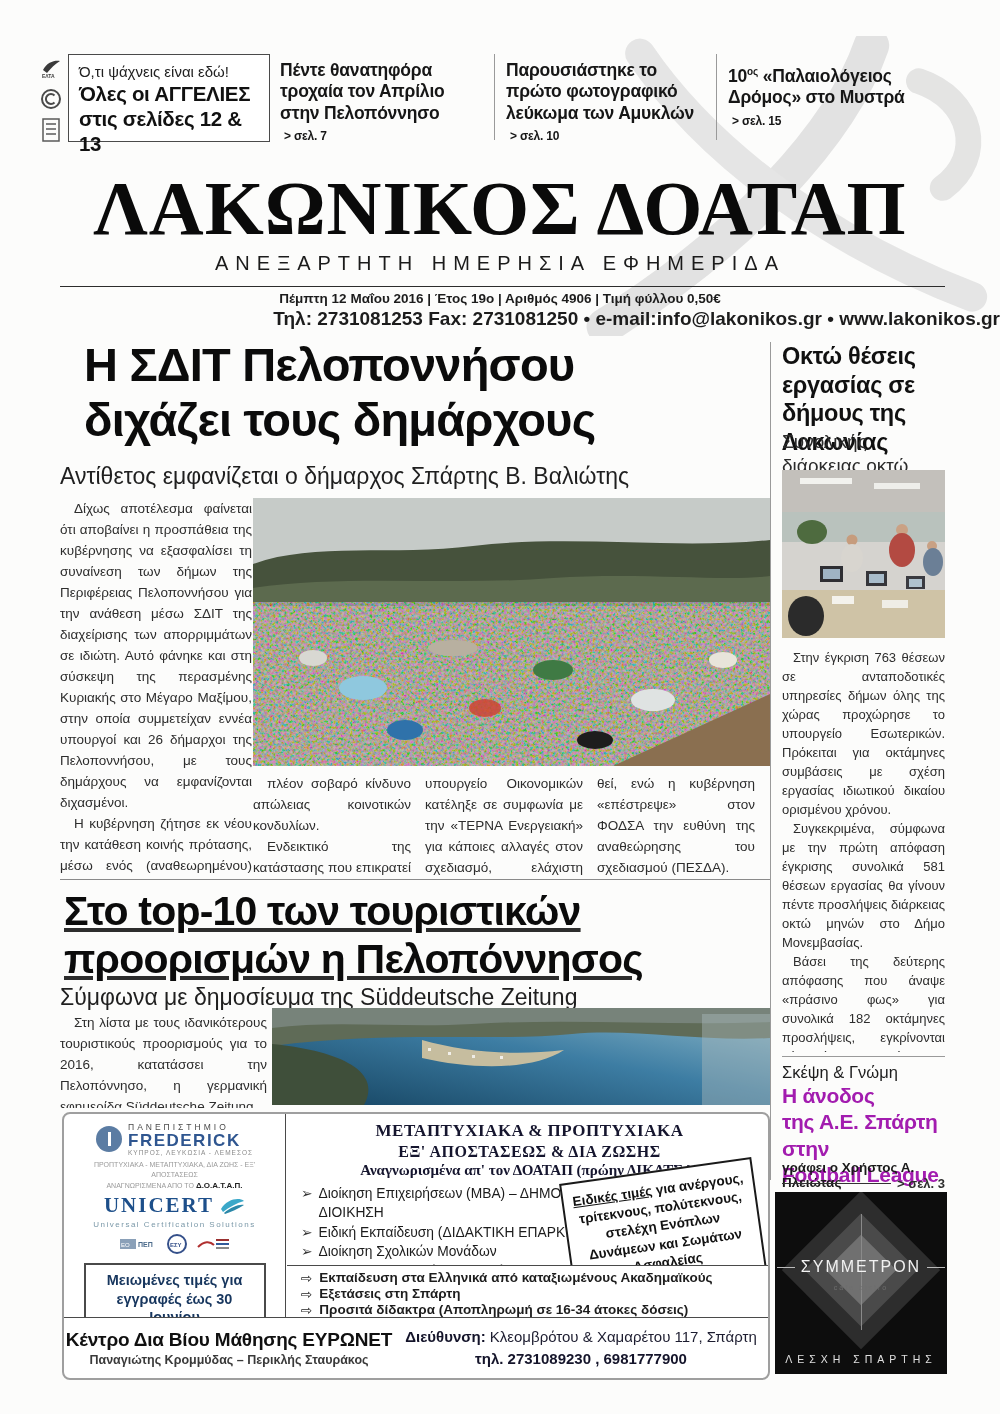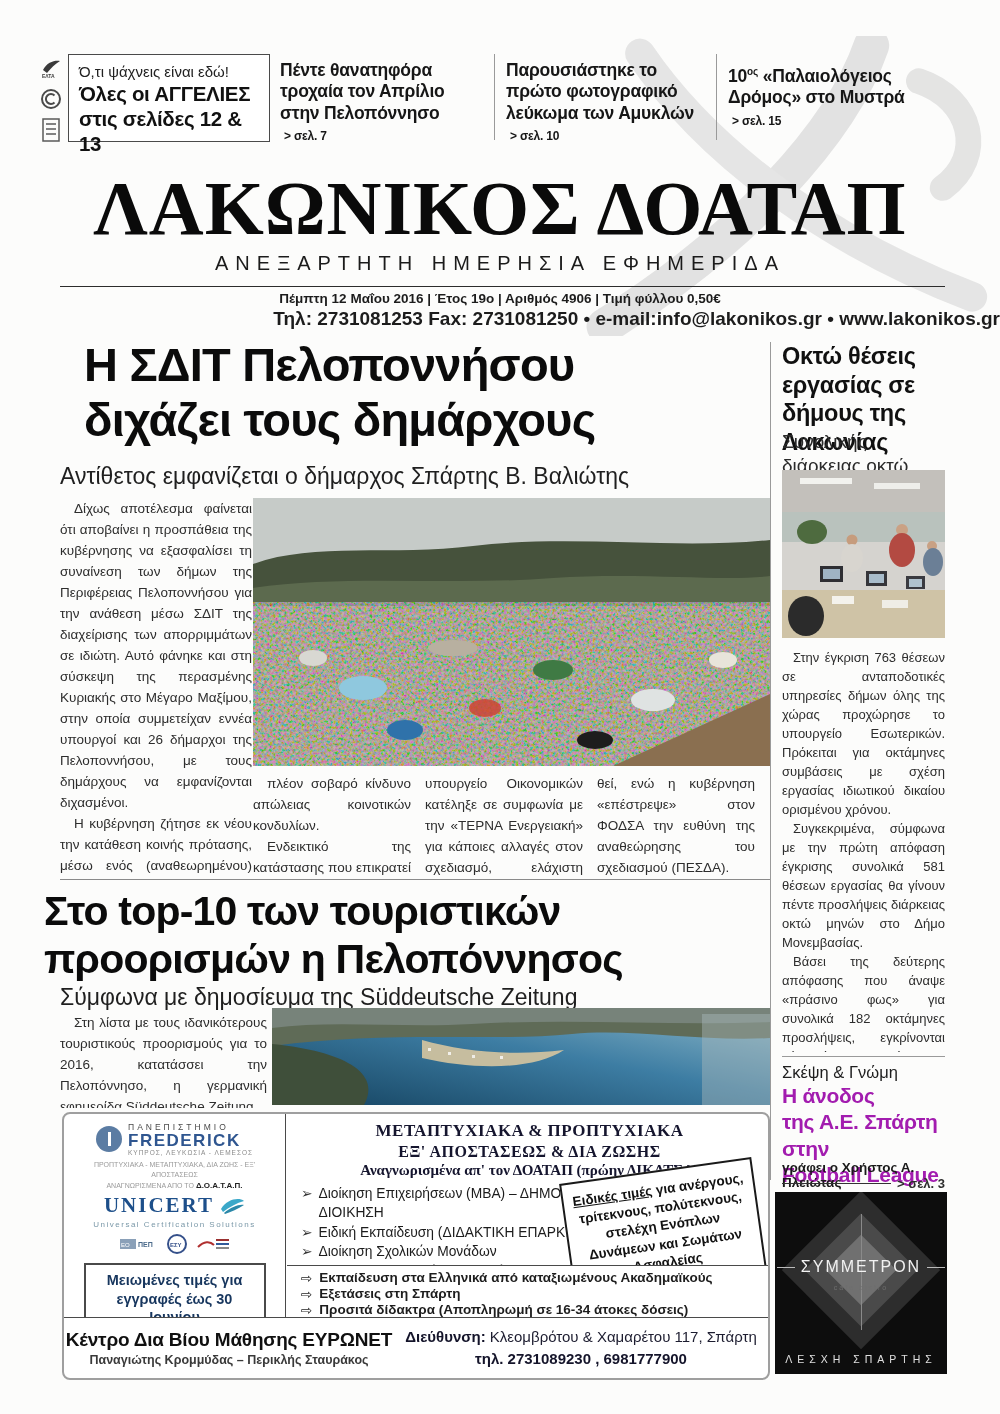--- a/index.html
+++ b/index.html
@@ -210,21 +210,21 @@
       <p style="text-indent:0;">υπουργείο Οικονομικών κατέληξε σε συμφωνία με την «ΤΕΡΝΑ Ενεργειακή» για κάποιες αλλαγές στον σχεδιασμό, ελάχιστη πρόοδος έχει επιτευχ-</p>
     </div>
     <div class="bodycol" style="flex:1;height:104px;">
       <p style="text-indent:0;">θεί, ενώ η κυβέρνηση «επέστρεψε» στον ΦΟΔΣΑ την ευθύνη της αναθεώρησης του σχεδιασμού (ΠΕΣΔΑ).</p>
 
     </div>
   </div>
 
   <div class="abs z1" style="left:60px;width:710px;top:879px;border-top:1px solid #8a8a8a;"></div>
 
-  <div class="abs z1" style="left:44px;top:888px;width:710px;">
+  <div class="abs z1" style="left:64px;top:888px;width:710px;text-decoration:underline;">
     <div class="h2line">Στο top-10 των τουριστικών</div>
     <div class="h2line">προορισμών η Πελοπόννησος</div>
   </div>
   <div class="abs subhead z1" style="left:60px;top:984px;width:710px;">Σύμφωνα με δημοσίευμα της Süddeutsche Zeitung</div>
 
   <div class="abs bodycol z1" style="left:60px;top:1012px;width:207px;height:96px;">
     <p>Στη λίστα με τους ιδανικότερους τουριστικούς προορισμούς για το 2016, κατατάσσει την Πελοπόννησο, η γερμανική εφημερίδα Süddeutsche Zeitung.</p>
 
   </div>
 

